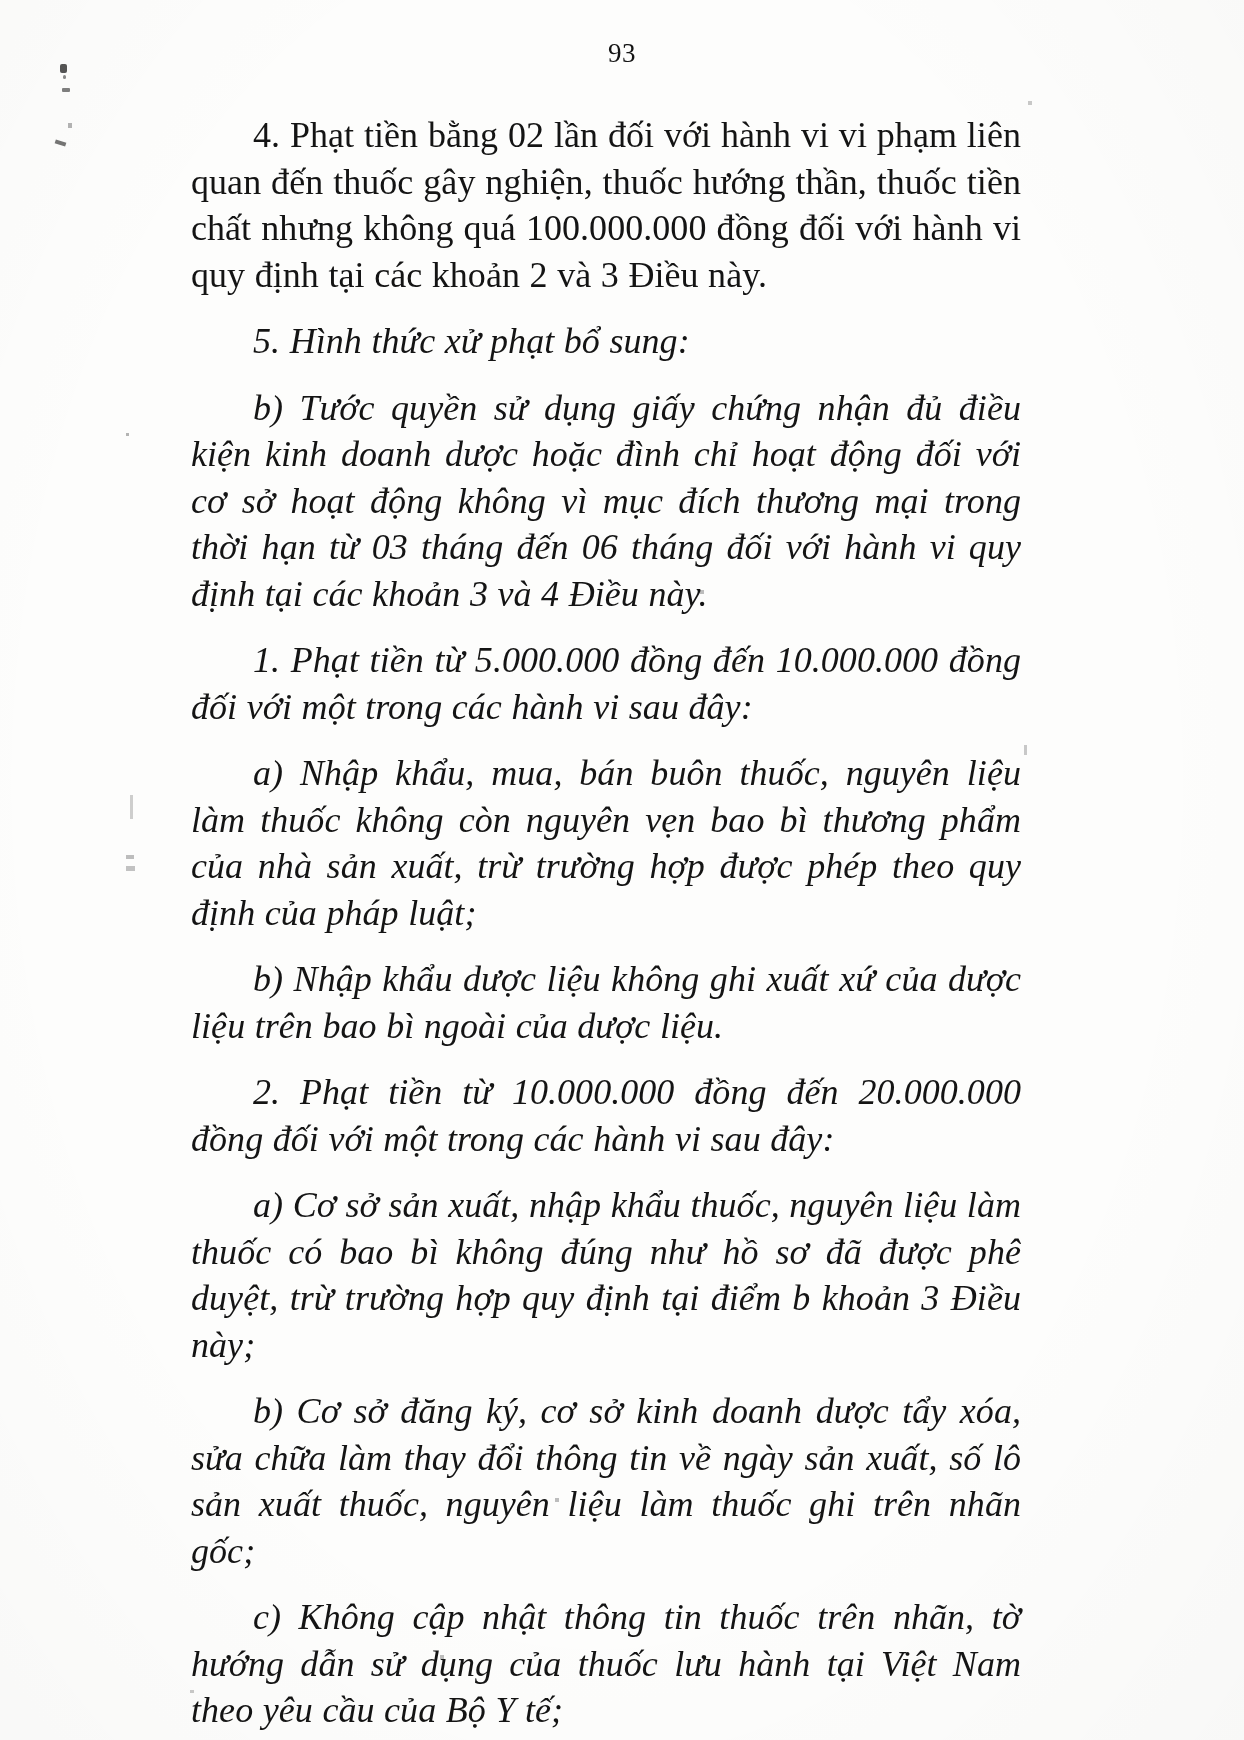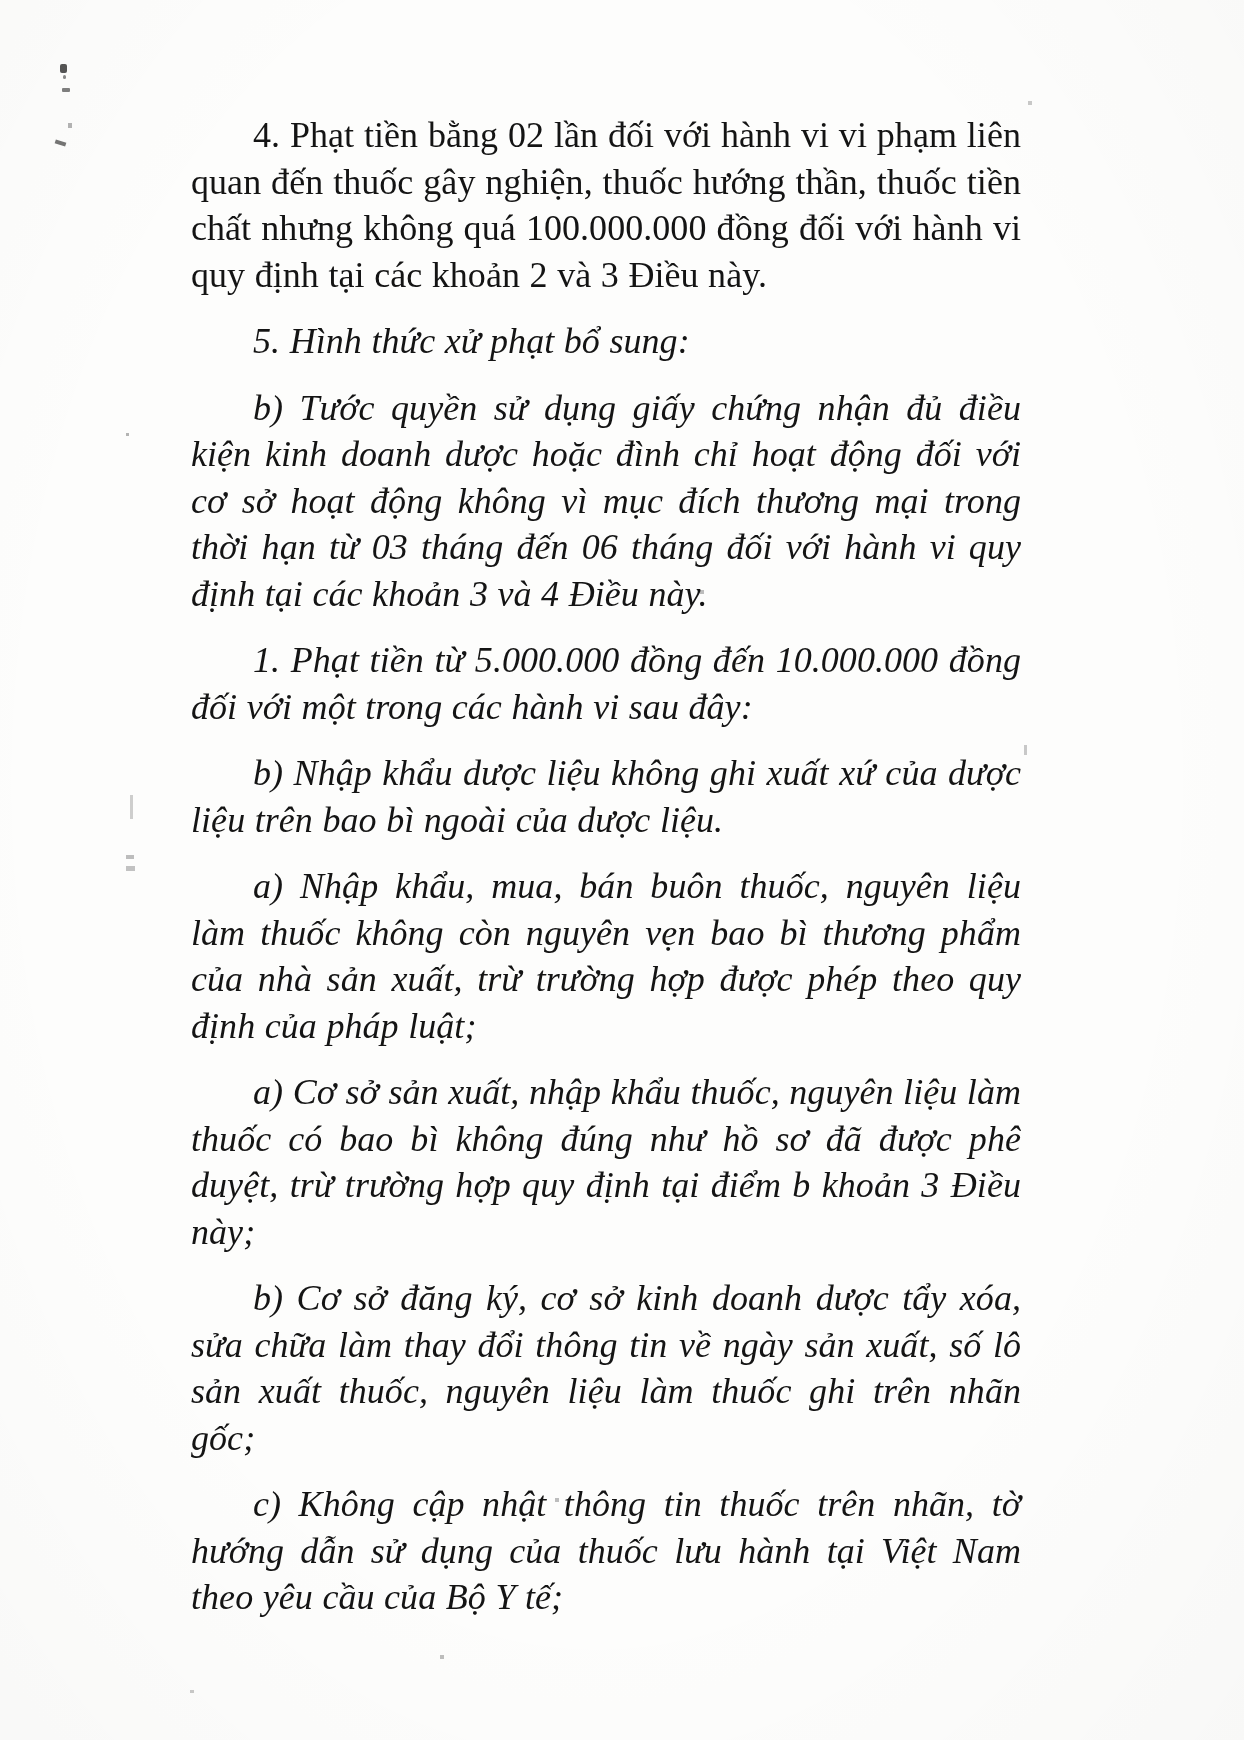--- a/index.html
+++ b/index.html
@@ -84,37 +84,39 @@
   .speck.s16{ left: 190px; top: 1690px;width: 4px;  height: 3px;  opacity: .25;}
   .speck.s17{ left: 1028px;top: 101px; width: 4px;  height: 4px;  opacity: .25;}
 </style>
 </head>
 <body>
 
 <div class="page">
 
   <div class="paper-tint"></div>
 
+  <div class="page-number">93</div>
 
   <div class="body-col">
 
     <p class="para">4. Phạt tiền bằng 02 lần đối với hành vi vi phạm liên quan đến thuốc gây nghiện, thuốc hướng thần, thuốc tiền chất nhưng không quá 100.000.000 đồng đối với hành vi quy định tại các khoản 2 và 3 Điều này.</p>
 
     <p class="para">5. Hình thức xử phạt bổ sung:</p>
 
 
     <p class="para">b) Tước quyền sử dụng giấy chứng nhận đủ điều kiện kinh doanh dược hoặc đình chỉ hoạt động đối với cơ sở hoạt động không vì mục đích thương mại trong thời hạn từ 03 tháng đến 06 tháng đối với hành vi quy định tại các khoản 3 và 4 Điều này.</p>
 
 
     <p class="para">1. Phạt tiền từ 5.000.000 đồng đến 10.000.000 đồng đối với một trong các hành vi sau đây:</p>
 
+    <p class="para">a) Nhập khẩu, mua, bán buôn thuốc, nguyên liệu làm thuốc không còn nguyên vẹn bao bì thương phẩm của nhà sản xuất, trừ trường hợp được phép theo quy định của pháp luật;</p>
+
     <p class="para">b) Nhập khẩu dược liệu không ghi xuất xứ của dược liệu trên bao bì ngoài của dược liệu.</p>
 
-    <p class="para">a) Nhập khẩu, mua, bán buôn thuốc, nguyên liệu làm thuốc không còn nguyên vẹn bao bì thương phẩm của nhà sản xuất, trừ trường hợp được phép theo quy định của pháp luật;</p>
-
+    <p class="para">2. Phạt tiền từ 10.000.000 đồng đến 20.000.000 đồng đối với một trong các hành vi sau đây:</p>
 
     <p class="para">a) Cơ sở sản xuất, nhập khẩu thuốc, nguyên liệu làm thuốc có bao bì không đúng như hồ sơ đã được phê duyệt, trừ trường hợp quy định tại điểm b khoản 3 Điều này;</p>
 
     <p class="para">b) Cơ sở đăng ký, cơ sở kinh doanh dược tẩy xóa, sửa chữa làm thay đổi thông tin về ngày sản xuất, số lô sản xuất thuốc, nguyên liệu làm thuốc ghi trên nhãn gốc;</p>
 
     <p class="para">c) Không cập nhật thông tin thuốc trên nhãn, tờ hướng dẫn sử dụng của thuốc lưu hành tại Việt Nam theo yêu cầu của Bộ Y tế;</p>
 
   </div>
 
   <span class="speck s1"></span>

